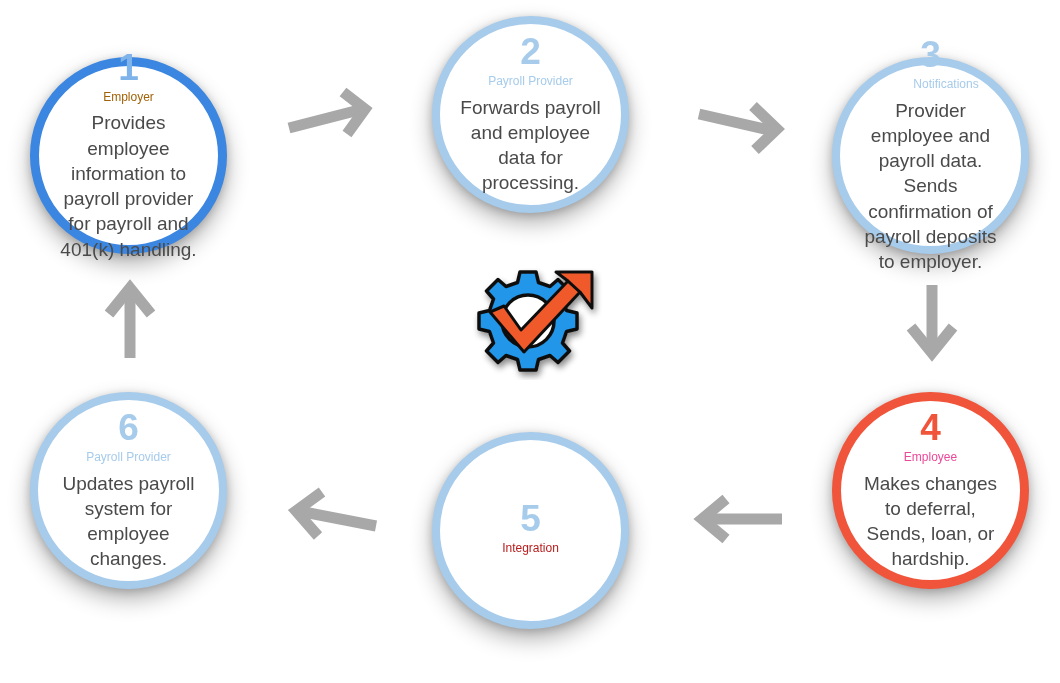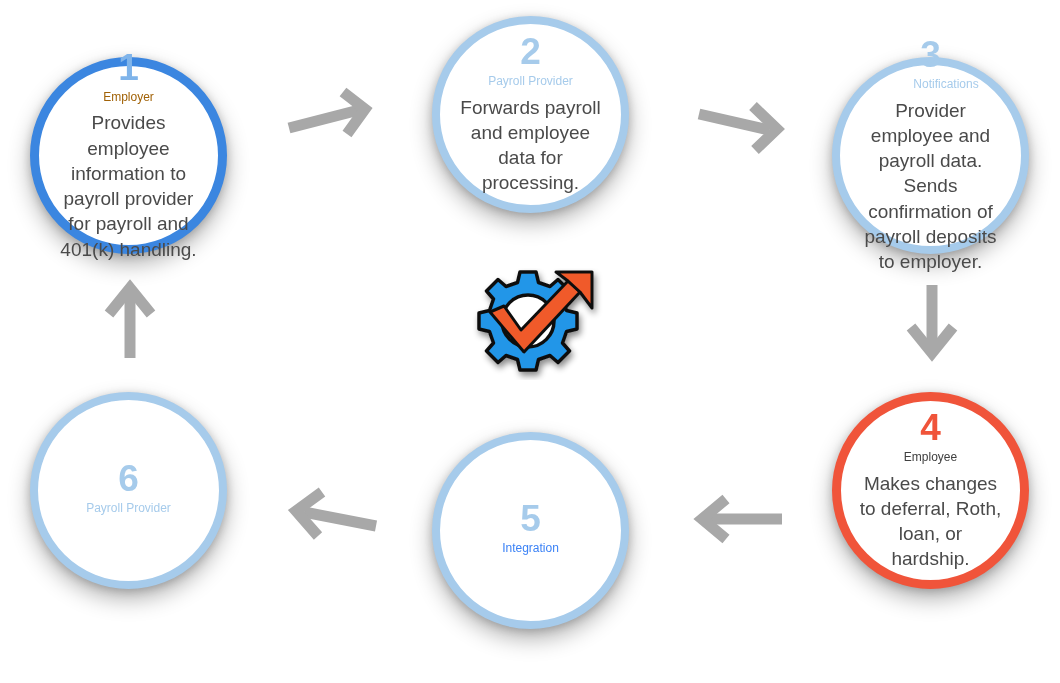--- a/index.html
+++ b/index.html
@@ -96,36 +96,37 @@
     <div class="node-inner">
       <div class="node-num" style="color: rgb(166, 203, 235);">3</div>
       <div class="node-title" style="color: rgb(166, 203, 235); margin-left: 31px;">Notifications</div>
       <div class="node-desc">Provider employee and payroll data. Sends confirmation of payroll deposits to employer.</div>
     </div>
   </div>
 
   <div class="node" id="node-4" style="left: 832px; top: 392px; width: 197px; height: 197px; border: 9px solid rgb(240, 84, 58);">
     <div class="node-inner">
       <div class="node-num" style="color: rgb(240, 84, 58);">4</div>
-      <div class="node-title" style="color: #404040;">Employee</div>
-      <div class="node-desc">Makes changes to deferral, Roth, loan, or hardship.</div>
+      <div class="node-title" style="color: #ec4899;">Employee</div>
+      <div class="node-desc">Makes changes to deferral, Sends, loan, or hardship.</div>
     </div>
   </div>
 
   <div class="node" id="node-5" style="left: 432px; top: 432px; width: 197px; height: 197px; border: 8px solid rgb(166, 203, 235);">
     <div class="node-inner">
       <div class="node-num" style="color: rgb(166, 203, 235);">5</div>
-      <div class="node-title" style="color: #3b82f6;">Integration</div>
+      <div class="node-title" style="color: #b91c1c;">Integration</div>
     </div>
   </div>
 
   <div class="node" id="node-6" style="left: 30px; top: 392px; width: 197px; height: 197px; border: 8px solid rgb(166, 203, 235);">
     <div class="node-inner">
       <div class="node-num" style="color: rgb(166, 203, 235);">6</div>
       <div class="node-title" style="color: rgb(166, 203, 235);">Payroll Provider</div>
+      <div class="node-desc">Updates payroll system for employee changes.</div>
     </div>
   </div>
 
   <div class="arrow" style="left:285px; top:90px; width:95px; height:55px;">
     <svg width="95" height="55" viewBox="0 0 95 55">
       <g fill="none" stroke="#a8a8a8" stroke-width="11" stroke-linecap="butt" stroke-linejoin="miter">
         <path d="M4 38 L74 20" stroke="#a8a8a8"></path>
         <path d="M58 2 L80 19 L62 44" stroke="#a8a8a8"></path>
       </g>
     </svg>

